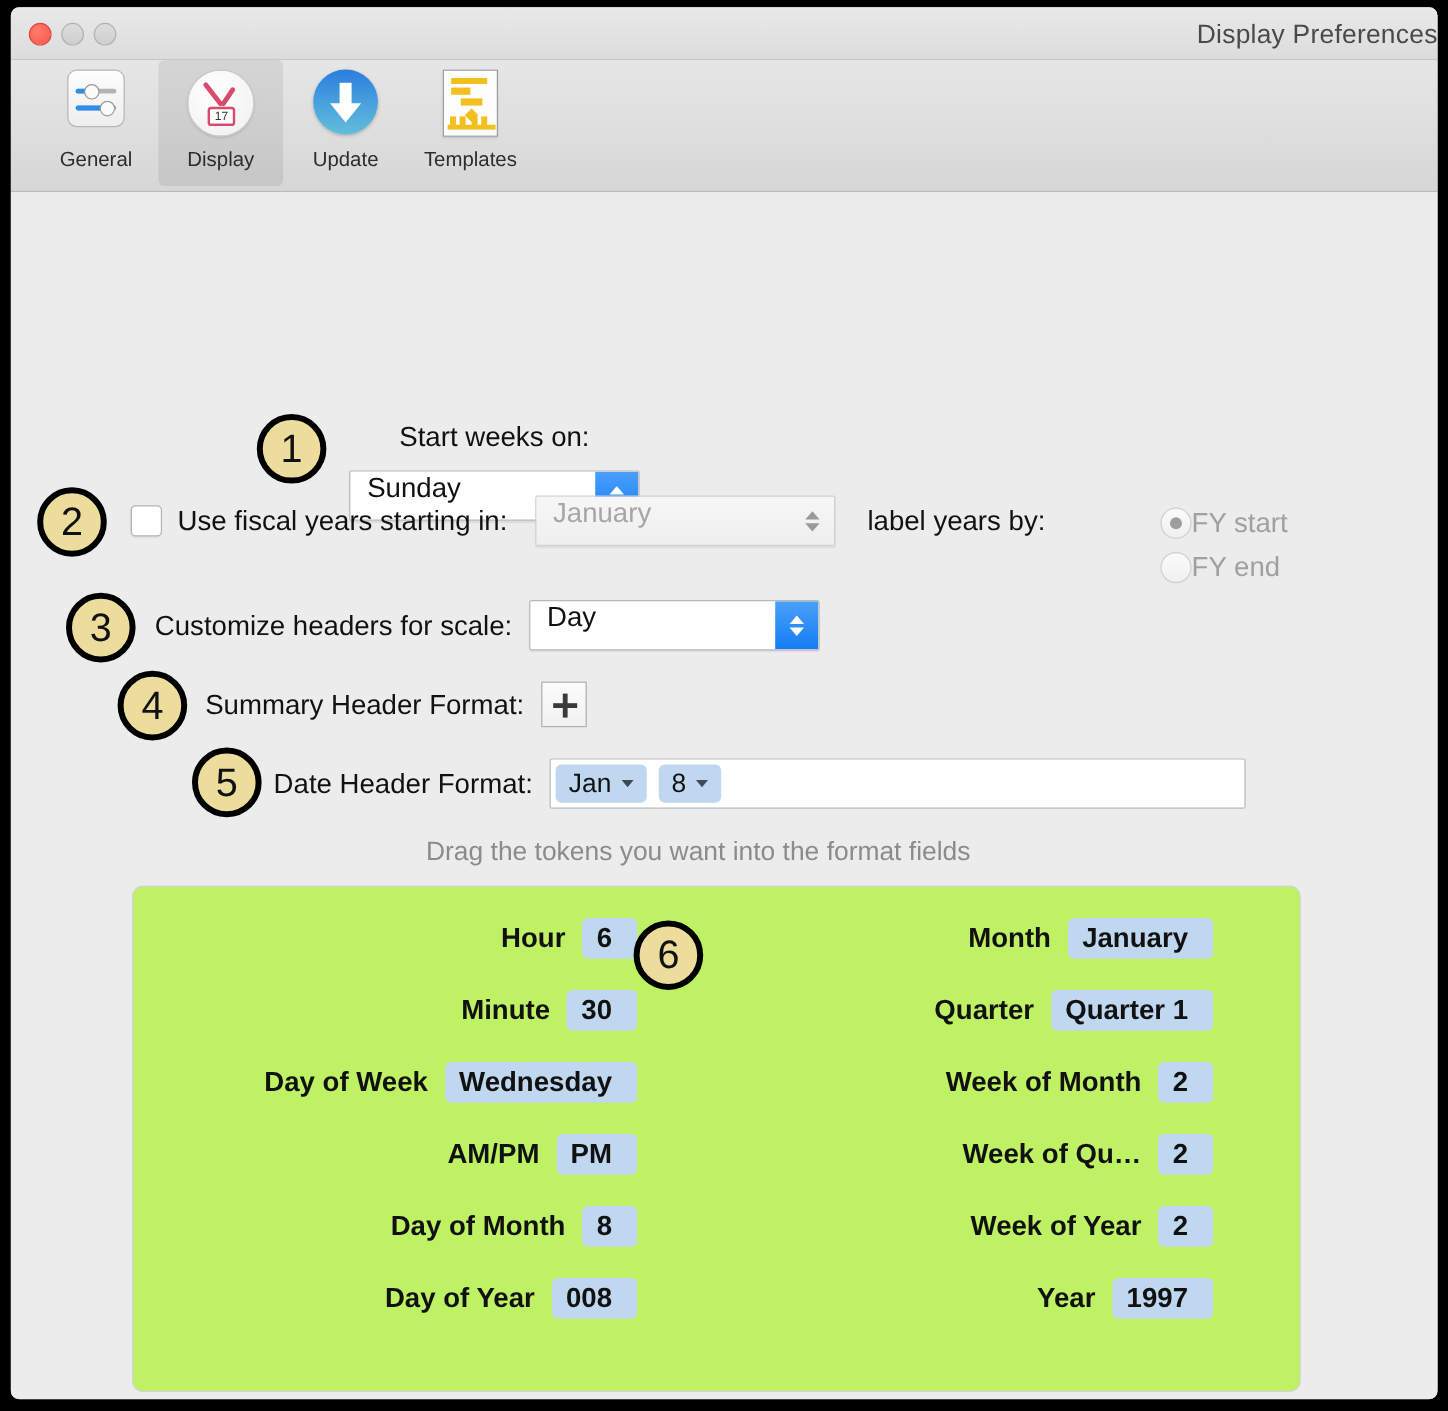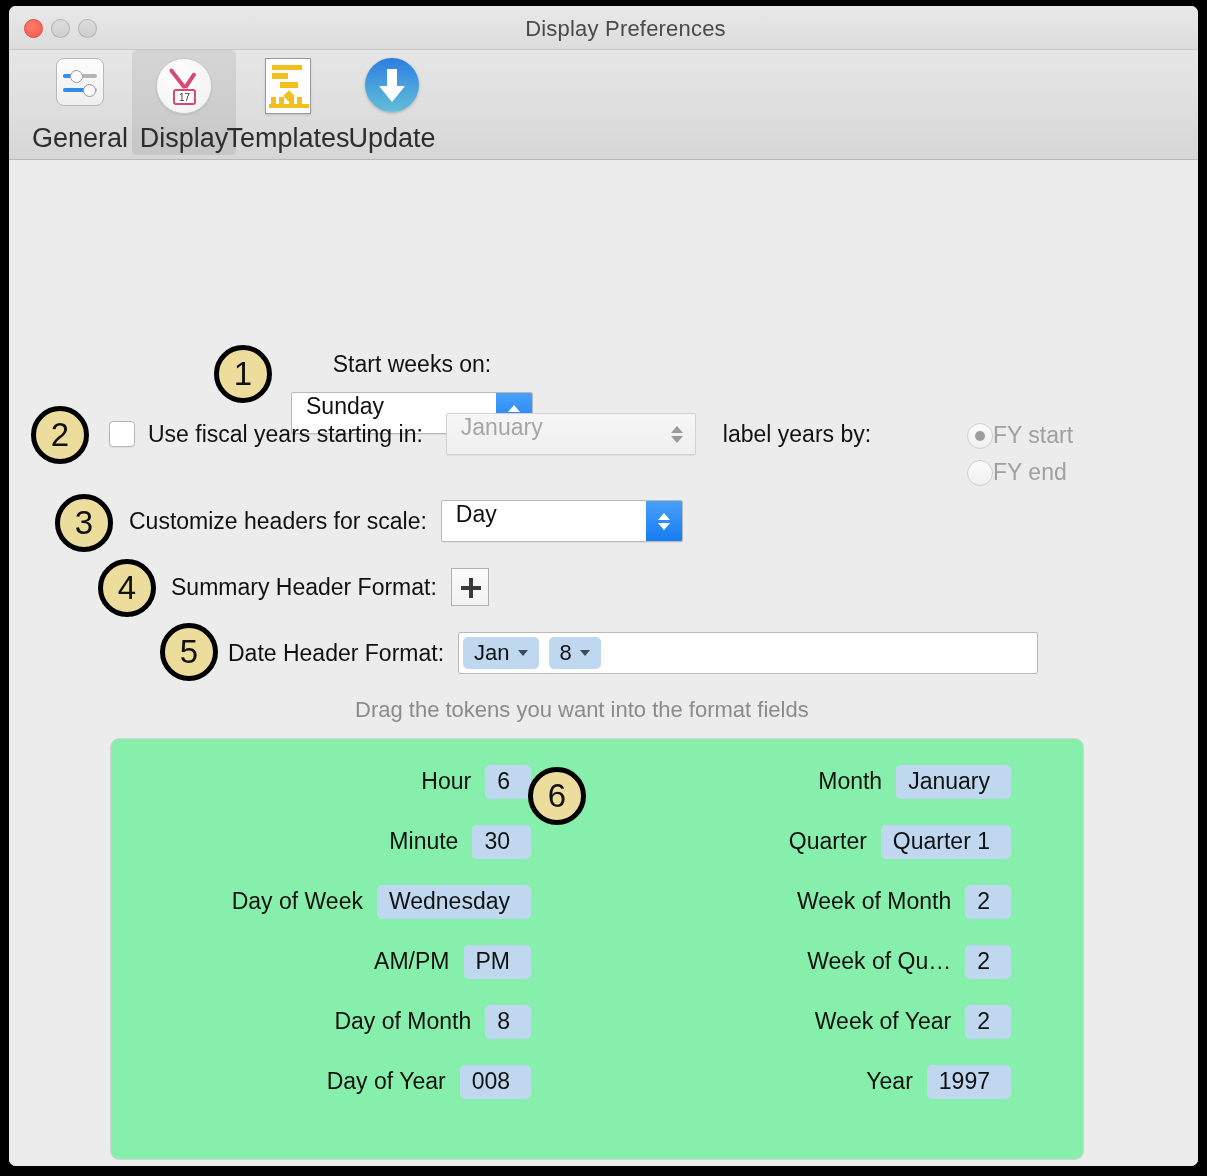--- a/index.html
+++ b/index.html
@@ -41,21 +41,21 @@
   .light {
     width: 19px; height: 19px; border-radius: 50%;
     border: 1px solid rgba(0,0,0,0.16);
   }
   .light.close { background: radial-gradient(circle at 38% 32%, #ff7b6e, #f9584a); border-color: #e0493c; }
   .light.min   { background: linear-gradient(180deg, #dcdcdc, #cfcfcf); }
   .light.max   { background: linear-gradient(180deg, #dcdcdc, #cfcfcf); }
   .win-title {
     position: absolute;
     left: 0; right: 0; top: 10px;
-    text-align: center;
+    text-align: right;
     font-size: 22px;
     color: #4a4a4a;
     letter-spacing: 0.2px;
     margin-left: 44px;
   }
 
   
   .toolbar {
     position: relative;
     height: 110px;
@@ -74,21 +74,21 @@
     align-items: center;
     justify-content: flex-start;
     border-radius: 5px;
   }
   .tool.selected { background: rgba(0,0,0,0.075); }
   .tool .glyph {
     height: 62px;
     display: flex; align-items: flex-start; justify-content: center;
   }
   .tool .tlabel {
-    font-size: 27px;
+    font-size: 17px;
     color: #2d2d2d;
     margin-top: 3px;
     white-space: nowrap;
   }
 
   
   .ic-sliders {
     width: 48px; height: 48px; border-radius: 8px;
     background: linear-gradient(180deg,#fdfdfd,#eeeeee);
     border: 1px solid #b8b8b8;
@@ -337,23 +337,24 @@
     font-size: 22px;
     color: #8b8b8b;
     white-space: nowrap;
   }
 
   
   .palette {
     position: absolute;
     left: 101px; top: 578px;
     width: 974px; height: 422px;
-    background: #86efac;
+    background: #bef264;
     border: 1px solid #d4d4d4;
     border-radius: 9px;
+    font-weight: bold;
   }
   .palette-col {
     position: absolute;
     top: 22px;
     display: flex;
     flex-direction: column;
     gap: 19px;
   }
   .tk-row {
     display: flex;
@@ -413,49 +414,49 @@
 
       <div class="tool selected">
         <div class="glyph">
           <div class="ic-clock">
             <div class="hand h-min"></div>
             <div class="hand h-hour"></div>
             <div class="cal">17</div>
           </div>
         </div>
         <div class="tlabel">Display</div>
+      </div>
+
+      <div class="tool">
+        <div class="glyph">
+          <div class="ic-update">
+              <div class="stem"></div>
+              <div class="head"></div>
+            </div>
+        </div>
+        <div class="tlabel">Update</div>
       </div>
 
       <div class="tool">
         <div class="glyph">
           <div class="ic-doc">
             <i class="r0"></i>
               <i class="r1"></i>
               <i class="r2"></i>
               <i class="dia"></i>
             <i class="b1"></i>
               <i class="b2"></i>
               <i class="b3"></i>
               <i class="b4"></i>
               <i class="base"></i>
           </div>
         </div>
         <div class="tlabel">Templates</div>
       </div>
 
-      <div class="tool">
-        <div class="glyph">
-          <div class="ic-update">
-              <div class="stem"></div>
-              <div class="head"></div>
-            </div>
-        </div>
-        <div class="tlabel">Update</div>
-      </div>
-
     </div>
 
     <div class="content">
 
       <div class="badge" style="left:205px; top:185px;">1</div>
       <div class="row" style="left:282px; top:191px; gap:14px;flex-direction:column;">
         <div class="lbl">Start weeks on:</div>
         <div class="popup" style="width:242px;">
           <div class="val">Sunday</div>
           <div class="stepper">

